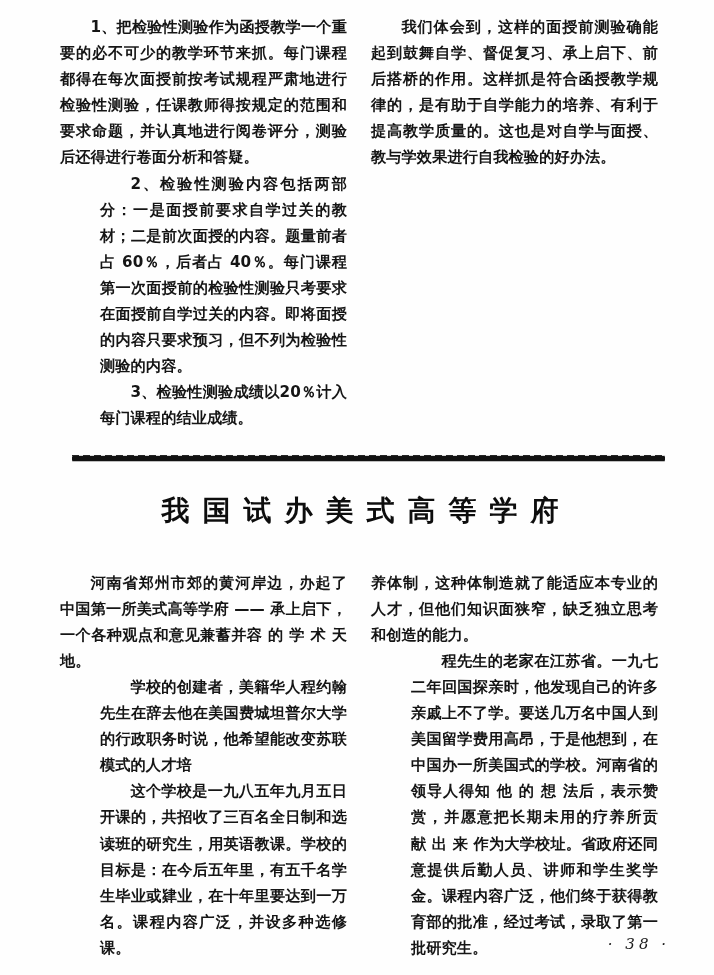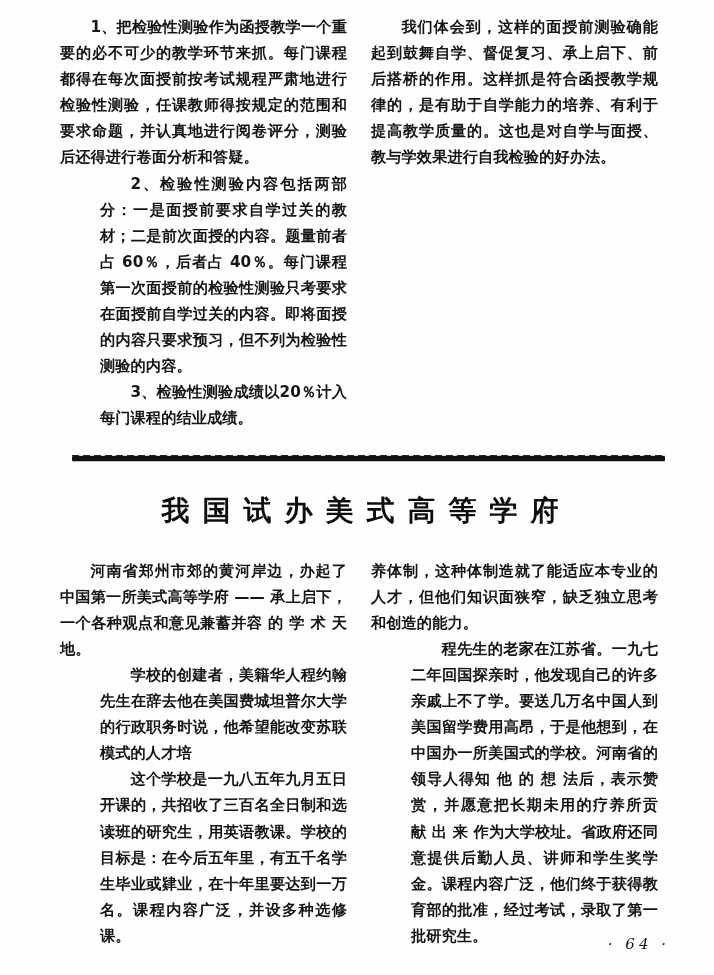--- a/index.html
+++ b/index.html
@@ -84,21 +84,21 @@
       to right,
       rgba(0,0,0,0.85) 0 7px,
       rgba(0,0,0,0.15) 7px 11px
     );
   }
 
   
   #article-two { top: 494px; }
 
   h1.headline {
-    margin: 0 0 30px 0;
+    margin: 0 0 42px 0;
     text-align: center;
     font-family: "DejaVu Sans", "Liberation Sans", sans-serif;
     font-size: 28px;
     font-weight: 700;
     letter-spacing: 13px;
     text-indent: 13px;
     color: #0d0d0d;
     line-height: 1.2;
     white-space: nowrap;
   }
@@ -163,15 +163,15 @@
       </div>
 
       <div class="col">
         <p class="body noindent">养体制，这种体制造就了能适应本专业的人才，但他们知识面狭窄，缺乏独立思考和创造的能力。</p>
         <p class="body">程先生的老家在江苏省。一九七二年回国探亲时，他发现自己的许多亲戚上不了学。要送几万名中国人到美国留学费用高昂，于是他想到，在中国办一所美国式的学校。河南省的领导人得知 他 的 想 法后，表示赞赏，并愿意把长期未用的疗养所贡 献 出 来 作为大学校址。省政府还同意提供后勤人员、讲师和学生奖学金。课程内容广泛，他们终于获得教育部的批准，经过考试，录取了第一批研究生。</p>
       </div>
 
     </div>
   </div>
 
-  <div class="folio">·  64  ·</div>
+  <div class="folio">·  38  ·</div>
 
 </div>
 
 </body></html>

